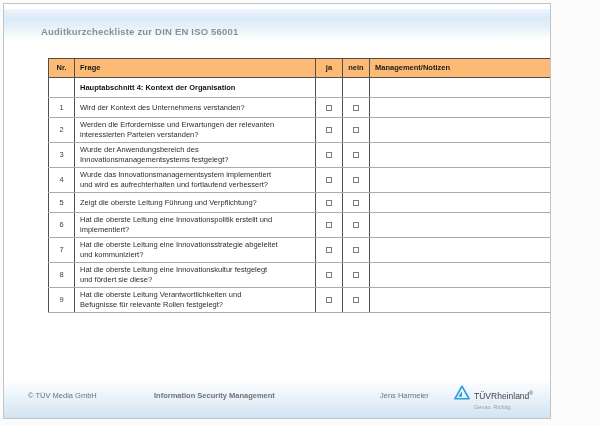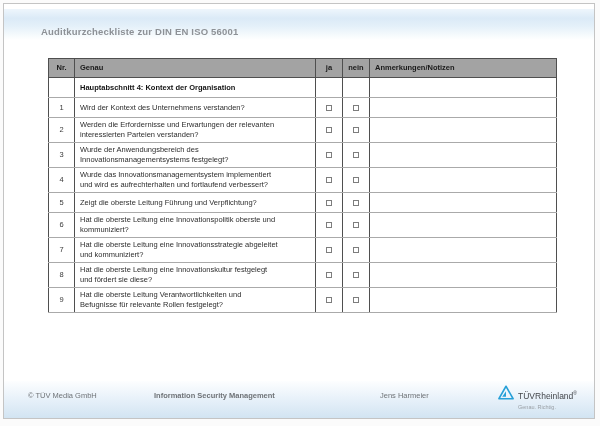--- a/index.html
+++ b/index.html
@@ -2,21 +2,21 @@
 <html><head>
 <meta charset="utf-8">
 <style>
   * { margin:0; padding:0; box-sizing:border-box; }
   body {
     width:600px; height:426px; position:relative;
     background:#fbfbfb;
     font-family:"Liberation Sans", sans-serif;
   }
   .page {
-    position:absolute; left:3px; top:3px; width:592px; height:416px;
+    position:absolute; left:3px; top:3px; width:548px; height:416px;
     background:#ffffff; border:1px solid #c4c4c4; overflow:hidden;
   }
   .header-band {
     position:absolute; left:0; top:5px; width:100%; height:31px;
     background:linear-gradient(to bottom, #eef6fc 0%, #dbeaf7 30%, #e4f0f9 55%, #fafdfe 92%, #ffffff 100%);
   }
   .page-title {
     position:absolute; left:37px; top:22px;
     font-size:9.5px; font-weight:bold; color:#8d9196; letter-spacing:0.2px;
   }
@@ -28,21 +28,21 @@
   col.w-nr   { width:26px; }
   col.w-frage{ width:241px; }
   col.w-ja   { width:27px; }
   col.w-nein { width:27px; }
   col.w-anm  { width:187px; }
   .checklist th, .checklist td {
     border-left:1px solid #4f4f4f; border-right:1px solid #4f4f4f;
     vertical-align:middle; line-height:10px; padding:2px 5px;
   }
   .checklist thead th {
-    background:#a3a3a3; font-weight:bold; color:#1a1a1a;
+    background:#fdba74; font-weight:bold; color:#1a1a1a;
     height:19px; border-bottom:1px solid #4f4f4f; text-align:left;
   }
   .checklist thead th.c-nr, .checklist thead th.c-ja, .checklist thead th.c-nein { text-align:center; }
   .checklist tbody td { border-bottom:1px solid #aaaaaa; height:20px; }
   .checklist td.c-nr { text-align:center; color:#3a3a3a; }
   .checklist td.c-frage { white-space:pre-line; }
   .checklist tr.section td.c-frage { font-weight:bold; color:#141414; }
   .checklist td.check { text-align:center; padding:2px 0; }
   .checkbox {
     display:inline-block; width:6px; height:6px;
@@ -77,24 +77,24 @@
     <colgroup>
       <col class="w-nr">
         <col class="w-frage">
         <col class="w-ja">
         <col class="w-nein">
         <col class="w-anm">
     </colgroup>
     <thead>
       <tr>
         <th class="c-nr">Nr.</th>
-        <th class="c-frage">Genau</th>
+        <th class="c-frage">Frage</th>
         <th class="c-ja">ja</th>
         <th class="c-nein">nein</th>
-        <th class="c-anm">Anmerkungen/Notizen</th>
+        <th class="c-anm">Management/Notizen</th>
       </tr>
     </thead>
     <tbody>
         <tr class="section">
           <td class="c-nr"></td>
           <td class="c-frage">Hauptabschnitt 4: Kontext der Organisation</td>
           <td class="c-ja check"></td>
           <td class="c-nein check"></td>
           <td class="c-anm"></td>
         </tr>
@@ -131,21 +131,21 @@
         </tr>
         <tr class="question">
           <td class="c-nr">5</td>
           <td class="c-frage">Zeigt die oberste Leitung Führung und Verpflichtung?</td>
           <td class="c-ja check"><span class="checkbox"></span></td>
           <td class="c-nein check"><span class="checkbox"></span></td>
           <td class="c-anm"></td>
         </tr>
         <tr class="question">
           <td class="c-nr">6</td>
-          <td class="c-frage">Hat die oberste Leitung eine Innovationspolitik oberste und kommuniziert?</td>
+          <td class="c-frage">Hat die oberste Leitung eine Innovationspolitik erstellt und implementiert?</td>
           <td class="c-ja check"><span class="checkbox"></span></td>
           <td class="c-nein check"><span class="checkbox"></span></td>
           <td class="c-anm"></td>
         </tr>
         <tr class="question">
           <td class="c-nr">7</td>
           <td class="c-frage">Hat die oberste Leitung eine Innovationsstrategie abgeleitet
 und kommuniziert?</td>
           <td class="c-ja check"><span class="checkbox"></span></td>
           <td class="c-nein check"><span class="checkbox"></span></td>

